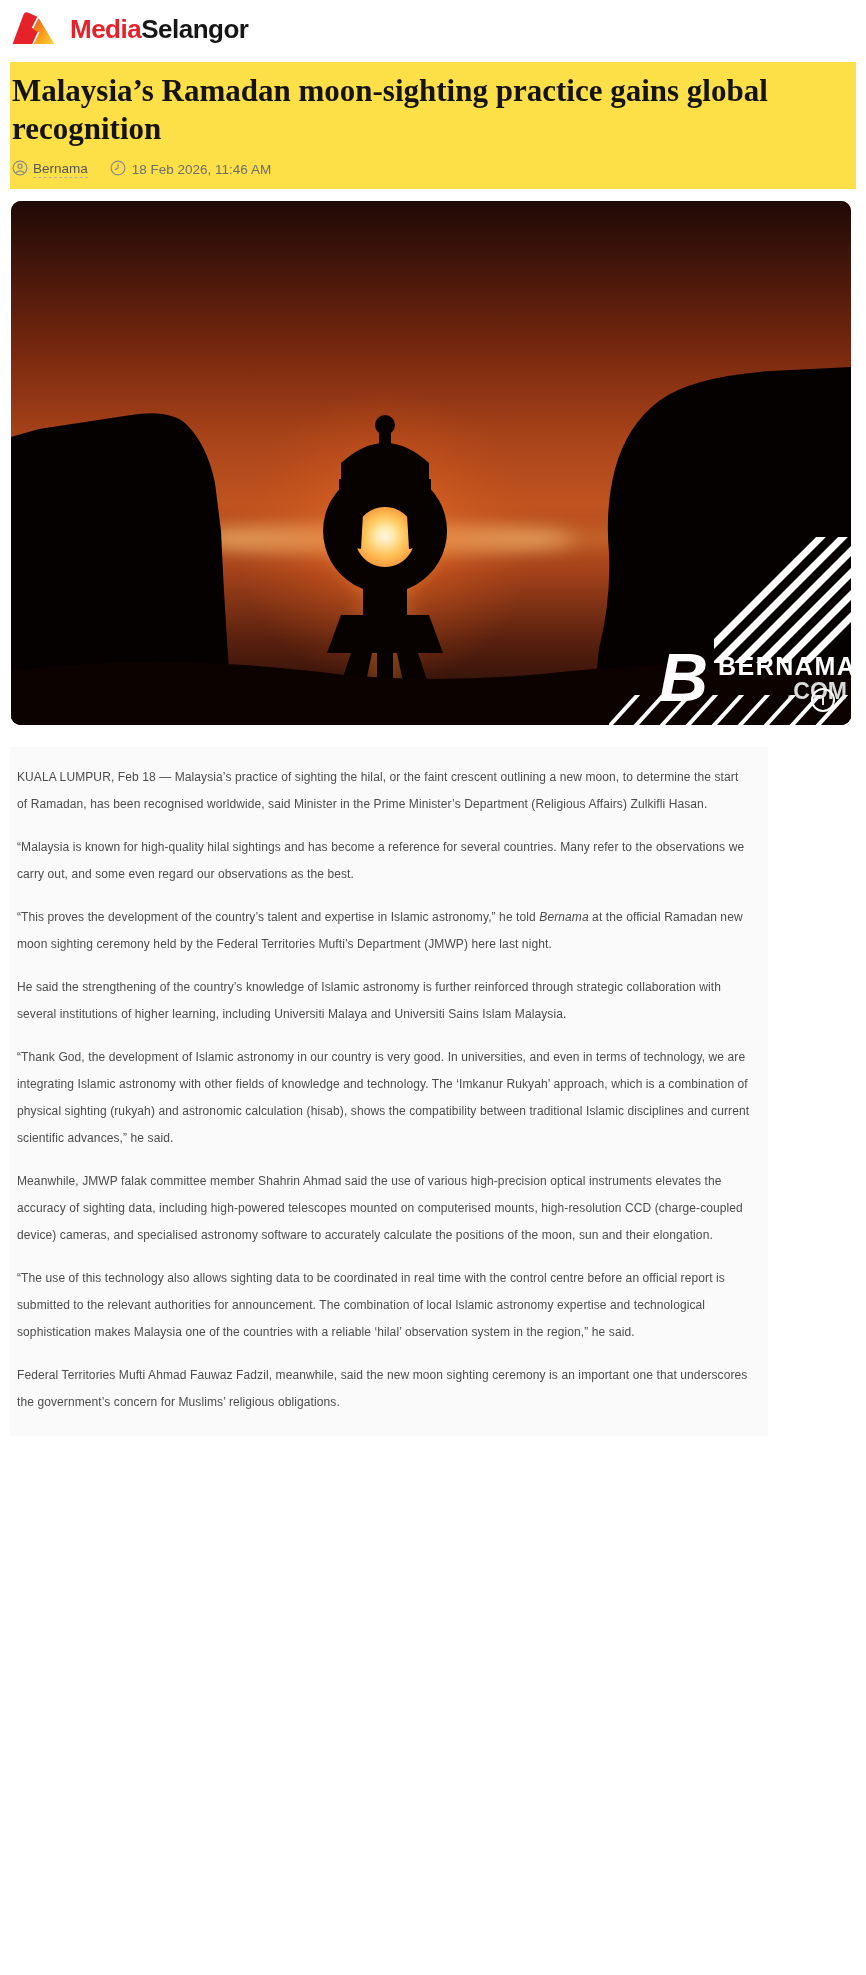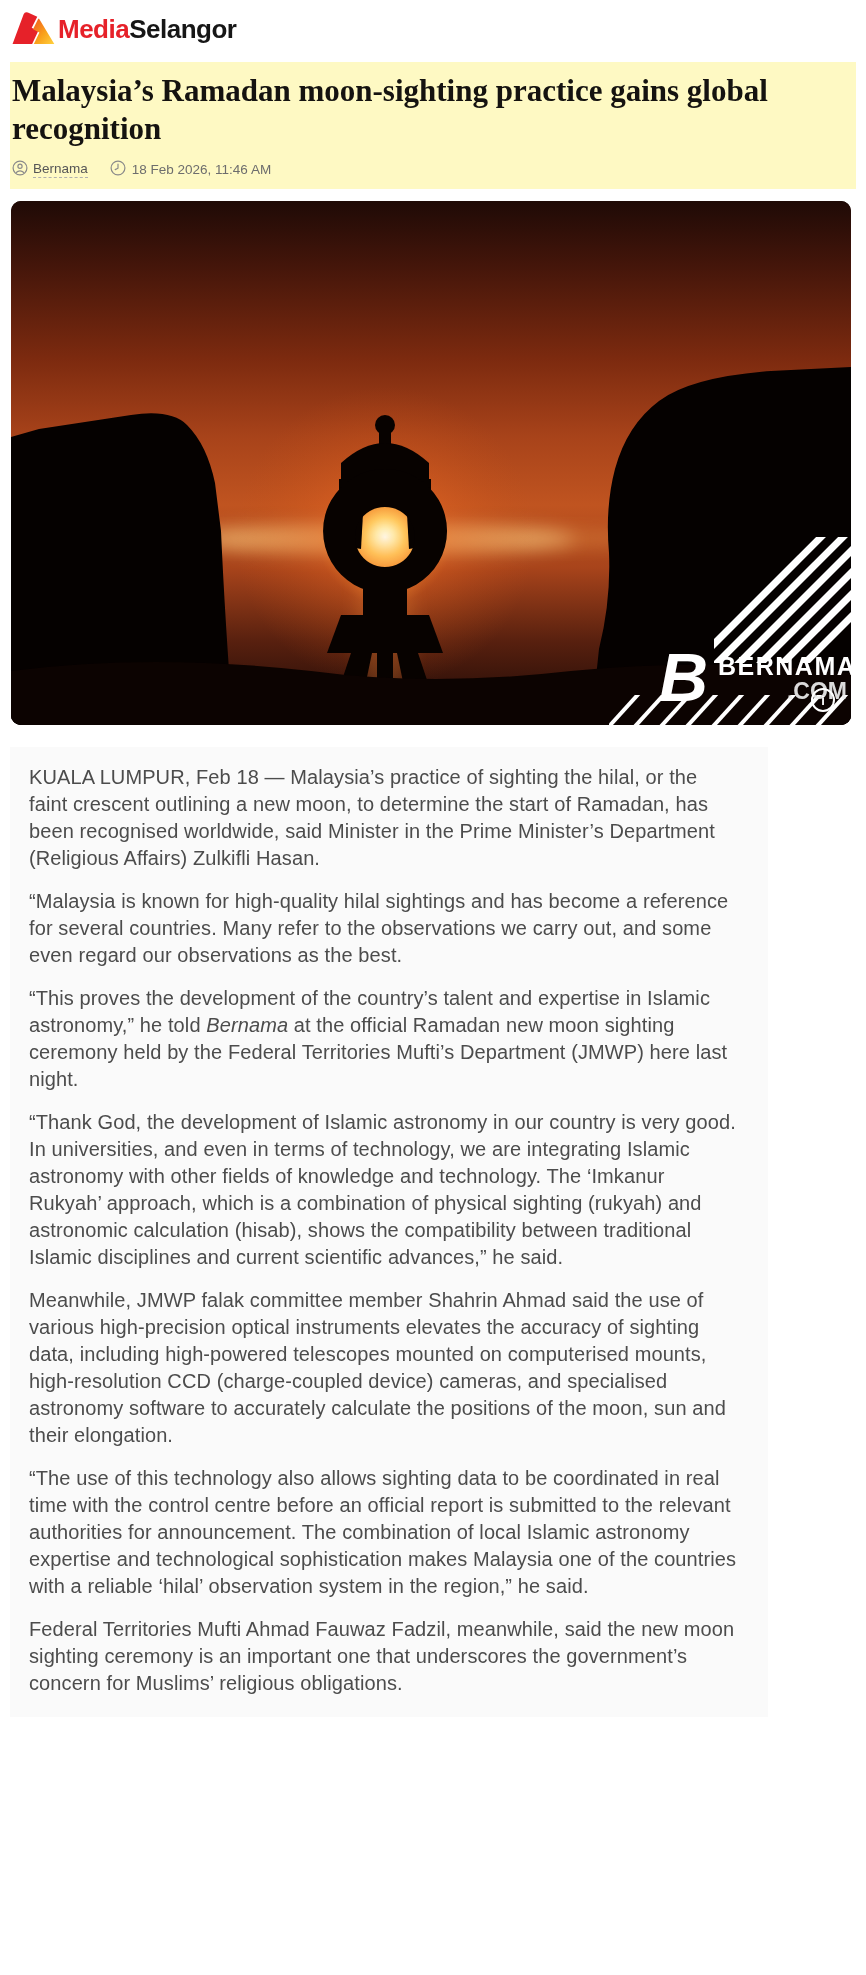--- a/index.html
+++ b/index.html
@@ -4,40 +4,40 @@
 <style>
   html,body{margin:0;padding:0;}
   body{
     width:866px;height:1975px;overflow:hidden;position:relative;
     background:#ffffff;
     font-family:"Liberation Sans", sans-serif;
     -webkit-font-smoothing:antialiased;
   }
   
   .header{padding:7px 0 5px 10px;display:flex;align-items:center;background:#fff;}
-  .logo{display:flex;align-items:center;gap:2px;text-decoration:none;cursor:pointer;}
+  .logo{display:flex;align-items:center;gap:14px;text-decoration:none;cursor:pointer;}
   .logo-text{font-size:26px;font-weight:700;letter-spacing:-0.5px;line-height:1;}
   .logo-media{color:#e62129;}
   .logo-selangor{color:#161616;}
   
-  .article-top{margin:6px 10px 0 10px;background:#fef9c3;padding:10px 4px 10px 2px;}
+  .article-top{margin:6px 10px 0 10px;background:#fde047;padding:10px 4px 10px 2px;}
   h1.article-title{
     margin:0;font-family:"Liberation Serif", serif;font-weight:700;
     font-size:31px;line-height:38px;color:#151310;max-width:842px;letter-spacing:0;
   }
   .byline{display:flex;align-items:center;gap:22px;margin-top:12px;font-size:13.5px;color:#6d6d6d;}
   .byline-author{display:flex;align-items:center;gap:5px;cursor:pointer;}
   .byline-author .author-name{color:#565656;border-bottom:1px dashed #b0b0b0;padding-bottom:1px;}
   .byline-date{display:flex;align-items:center;gap:6px;}
   
   .hero{position:relative;margin:12px 15px 0 11px;width:840px;height:524px;border-radius:10px;overflow:hidden;background:#1f0a06;}
   .hero svg{display:block;}
   
   .article-body{margin:22px 98px 0 10px;background:#fafafa;padding:1px 14px 4px 3px;}
-  .para{margin:16px 16px;font-size:20px;line-height:27px;color:#4c4c4c;letter-spacing:0.1px;}
+  .para{margin:16px 4px;font-size:12px;line-height:27px;color:#4c4c4c;letter-spacing:0.1px;}
   .para .italic{font-style:italic;}
 </style>
 </head>
 <body>
 
 <div class="header">
   <div class="logo">
     <span>
       <svg width="46" height="40" viewBox="0 0 54 44">
         <defs>
@@ -169,17 +169,18 @@
         <text x="812" y="504" font-size="13" font-weight="bold" text-anchor="middle">i</text>
       </g>
     </g>
   </svg>
 </div>
 
 <div class="article-body">
     <p class="para"><span>KUALA LUMPUR, Feb 18 — Malaysia’s practice of sighting the hilal, or the faint crescent outlining a new moon, to determine the start of Ramadan, has been recognised worldwide, said Minister in the Prime Minister’s Department (Religious Affairs) Zulkifli Hasan.</span></p>
     <p class="para"><span>“Malaysia is known for high-quality hilal sightings and has become a reference for several countries. Many refer to the observations we carry out, and some even regard our observations as the best.</span></p>
     <p class="para"><span>“This proves the development of the country’s talent and expertise in Islamic astronomy,” he told </span><span class="italic">Bernama</span><span> at the official Ramadan new moon sighting ceremony held by the Federal Territories Mufti’s Department (JMWP) here last night.</span></p>
+    <p class="para"><span>He said the strengthening of the country’s knowledge of Islamic astronomy is further reinforced through strategic collaboration with several institutions of higher learning, including Universiti Malaya and Universiti Sains Islam Malaysia.</span></p>
     <p class="para"><span>“Thank God, the development of Islamic astronomy in our country is very good. In universities, and even in terms of technology, we are integrating Islamic astronomy with other fields of knowledge and technology. The ‘Imkanur Rukyah’ approach, which is a combination of physical sighting (rukyah) and astronomic calculation (hisab), shows the compatibility between traditional Islamic disciplines and current scientific advances,” he said.</span></p>
     <p class="para"><span>Meanwhile, JMWP falak committee member Shahrin Ahmad said the use of various high-precision optical instruments elevates the accuracy of sighting data, including high-powered telescopes mounted on computerised mounts, high-resolution CCD (charge-coupled device) cameras, and specialised astronomy software to accurately calculate the positions of the moon, sun and their elongation.</span></p>
     <p class="para"><span>“The use of this technology also allows sighting data to be coordinated in real time with the control centre before an official report is submitted to the relevant authorities for announcement. The combination of local Islamic astronomy expertise and technological sophistication makes Malaysia one of the countries with a reliable ‘hilal’ observation system in the region,” he said.</span></p>
     <p class="para"><span>Federal Territories Mufti Ahmad Fauwaz Fadzil, meanwhile, said the new moon sighting ceremony is an important one that underscores the government’s concern for Muslims’ religious obligations.</span></p>
   </div>
 
 </body></html>

